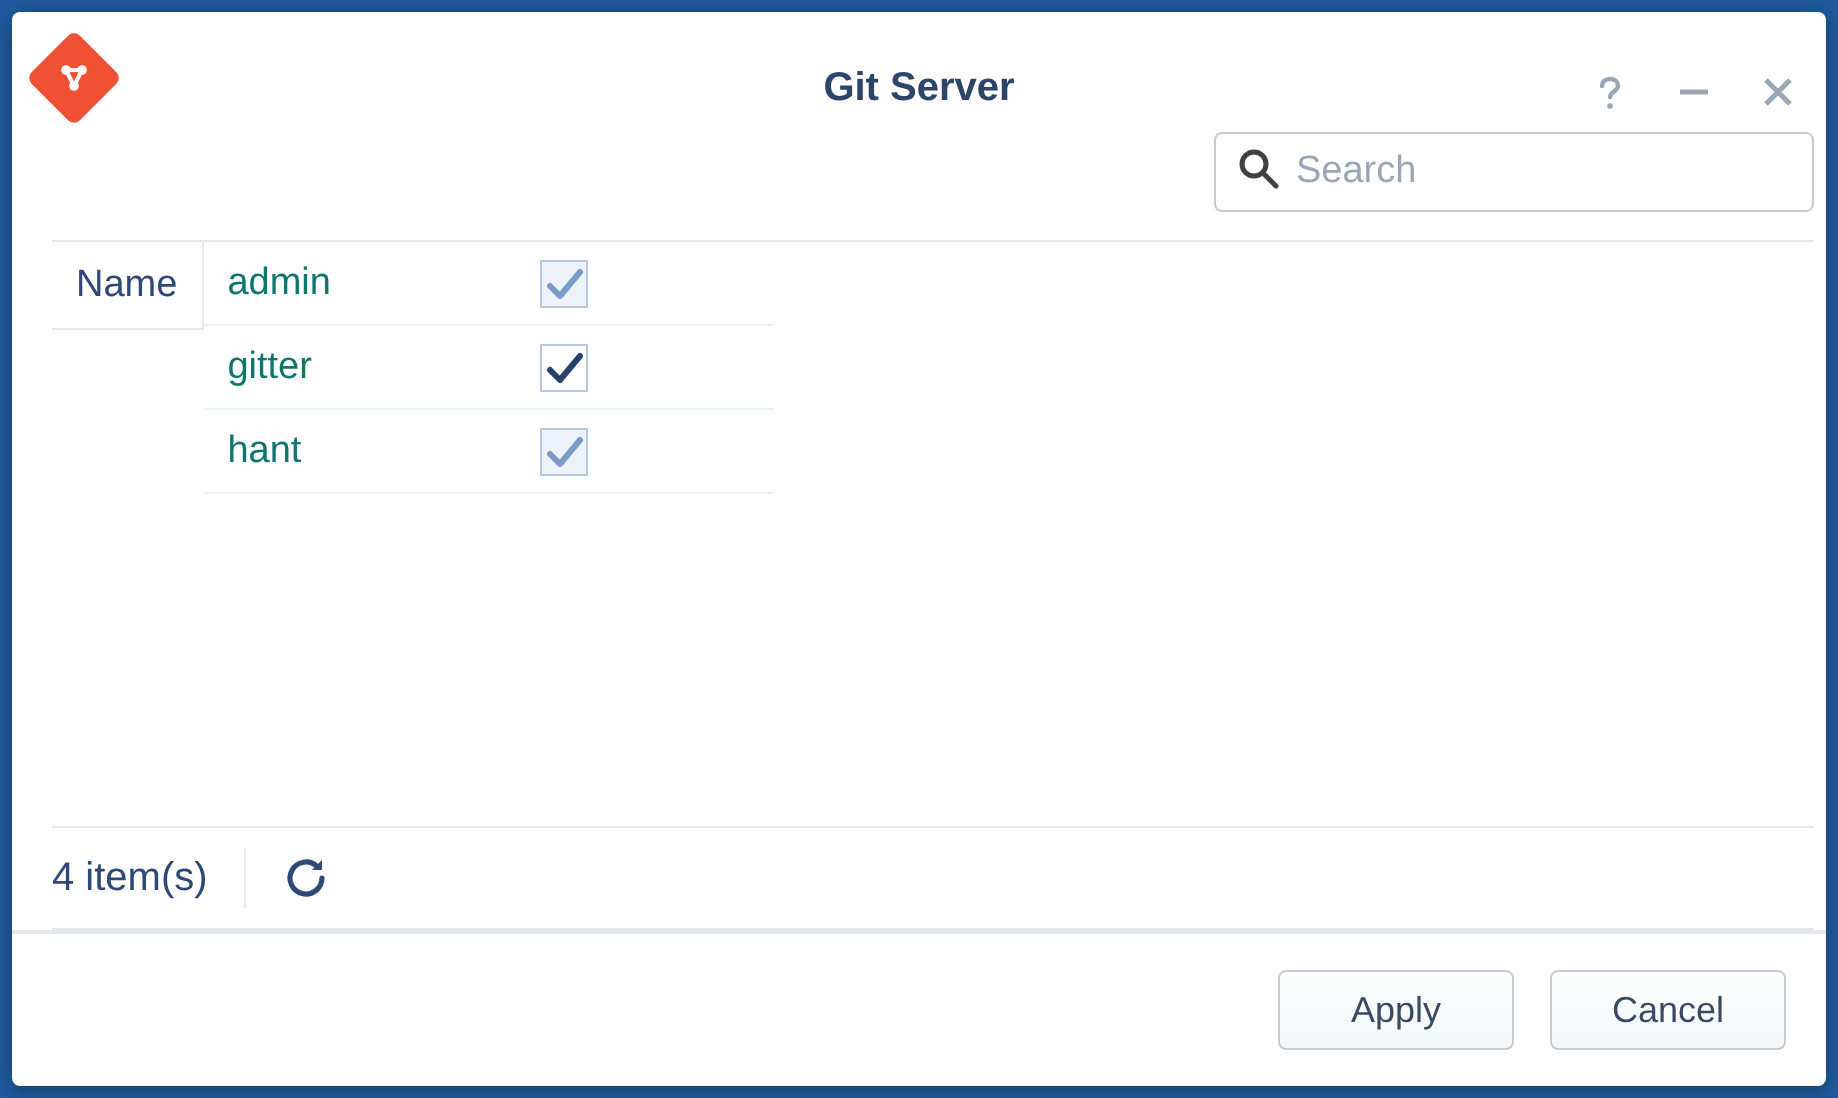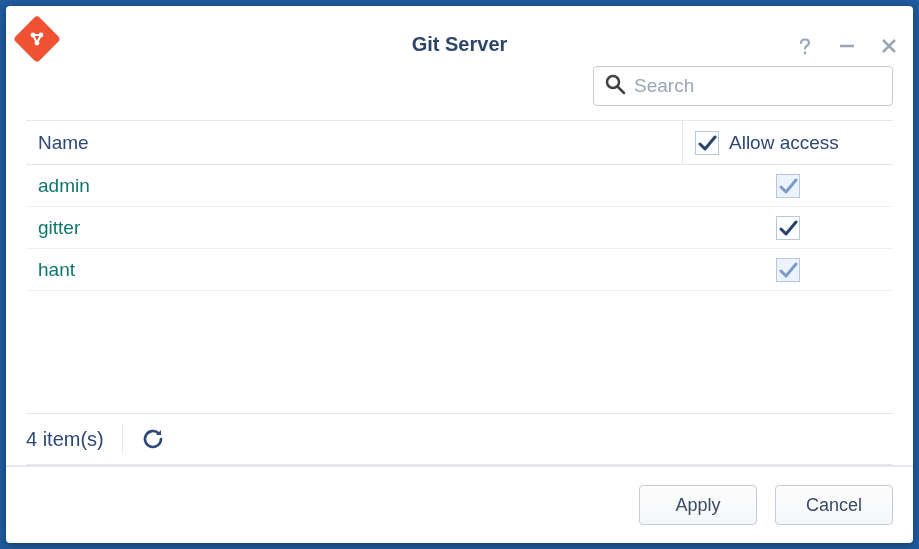--- a/index.html
+++ b/index.html
@@ -44,21 +44,21 @@
   }
   .win-controls {
     margin-left: auto;
     display: flex; gap: 22px; align-items: center;
   }
   .win-btn { color: #9aa6b5; cursor: pointer; display:flex; align-items:center; justify-content:center; }
   .win-btn svg { display:block; }
 
   .body {
     flex: 1 1 auto;
-    padding: 0 20px 0 20px;
+    padding: 0 6px 0 20px;
     display: flex; flex-direction: column;
     overflow: hidden;
   }
 
   
   .search-row {
     display: flex; justify-content: flex-end;
     padding: 10px 0 14px 0;
   }
   .search-box {
@@ -73,21 +73,21 @@
     border: none; outline: none;
     font-size: 19px; color: #9aa6b5;
     flex: 1; background: transparent;
   }
   .search-box input::placeholder { color: #9aa6b5; }
 
   
   .table {
     border-top: 1px solid #e4e8ee;
     flex: 1 1 auto;
-    display: flex; flex-direction: column;
+    display: flex; flex-direction: row;
   }
   .thead {
     display: flex;
     height: 44px;
     border-bottom: 1px solid #e4e8ee;
   }
   .th {
     display: flex; align-items: center;
     padding: 0 12px;
     font-size: 19px;
@@ -199,28 +199,20 @@
               <line x1="14" y1="14" x2="20" y2="20" stroke="#414141" stroke-width="2.5" stroke-linecap="round"></line>
             </svg>
         </span>
         <input type="text" placeholder="Search" style="">
       </div>
     </div>
 
     <div class="table">
       <div class="thead">
         <div class="th th-name">Name</div>
-        <div class="th th-allow">
-          <span class="chk checked-strong">
-            <svg width="20" height="20" viewBox="0 0 20 20">
-                <path class="tick" d="M3 11 L8 16 L18 4" stroke-width="3" fill="none" stroke-linecap="round" stroke-linejoin="round"></path>
-              </svg>
-          </span>
-          <span>Allow access</span>
-        </div>
       </div>
       <div class="tbody" id="tbody">
           <div class="tr">
             <div class="td-name">admin</div>
             <div class="td-allow">
               <span class="chk checked-weak">
                 <svg width="20" height="20" viewBox="0 0 20 20">
                   <path class="tick" d="M3 11 L8 16 L18 4" stroke-width="3" fill="none" stroke-linecap="round" stroke-linejoin="round"></path>
                 </svg>
               </span>

